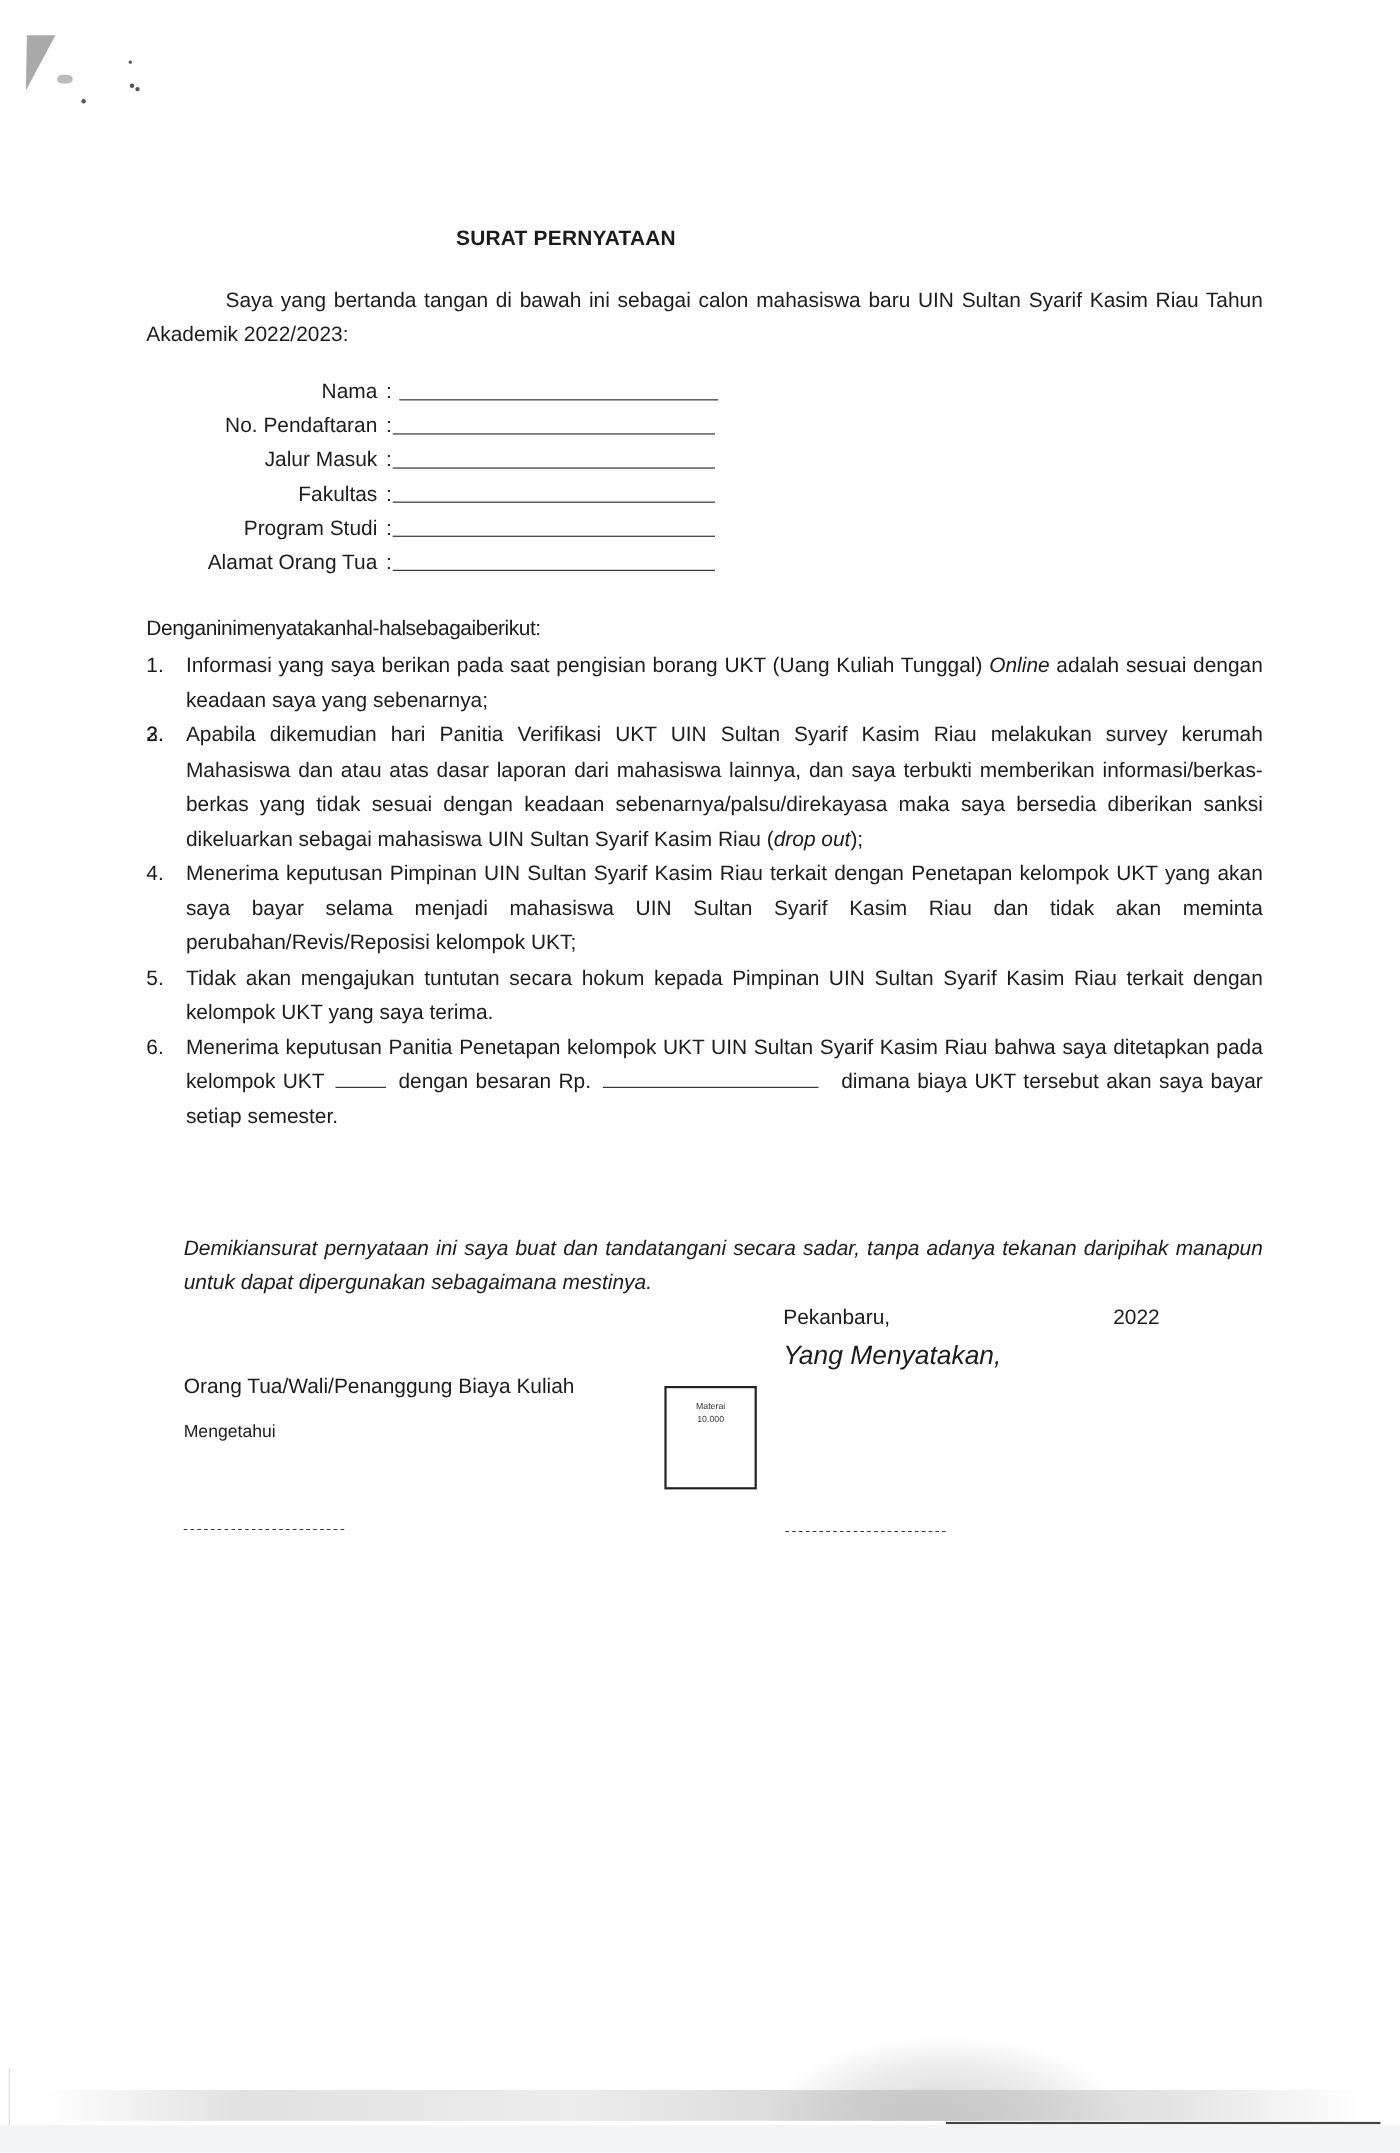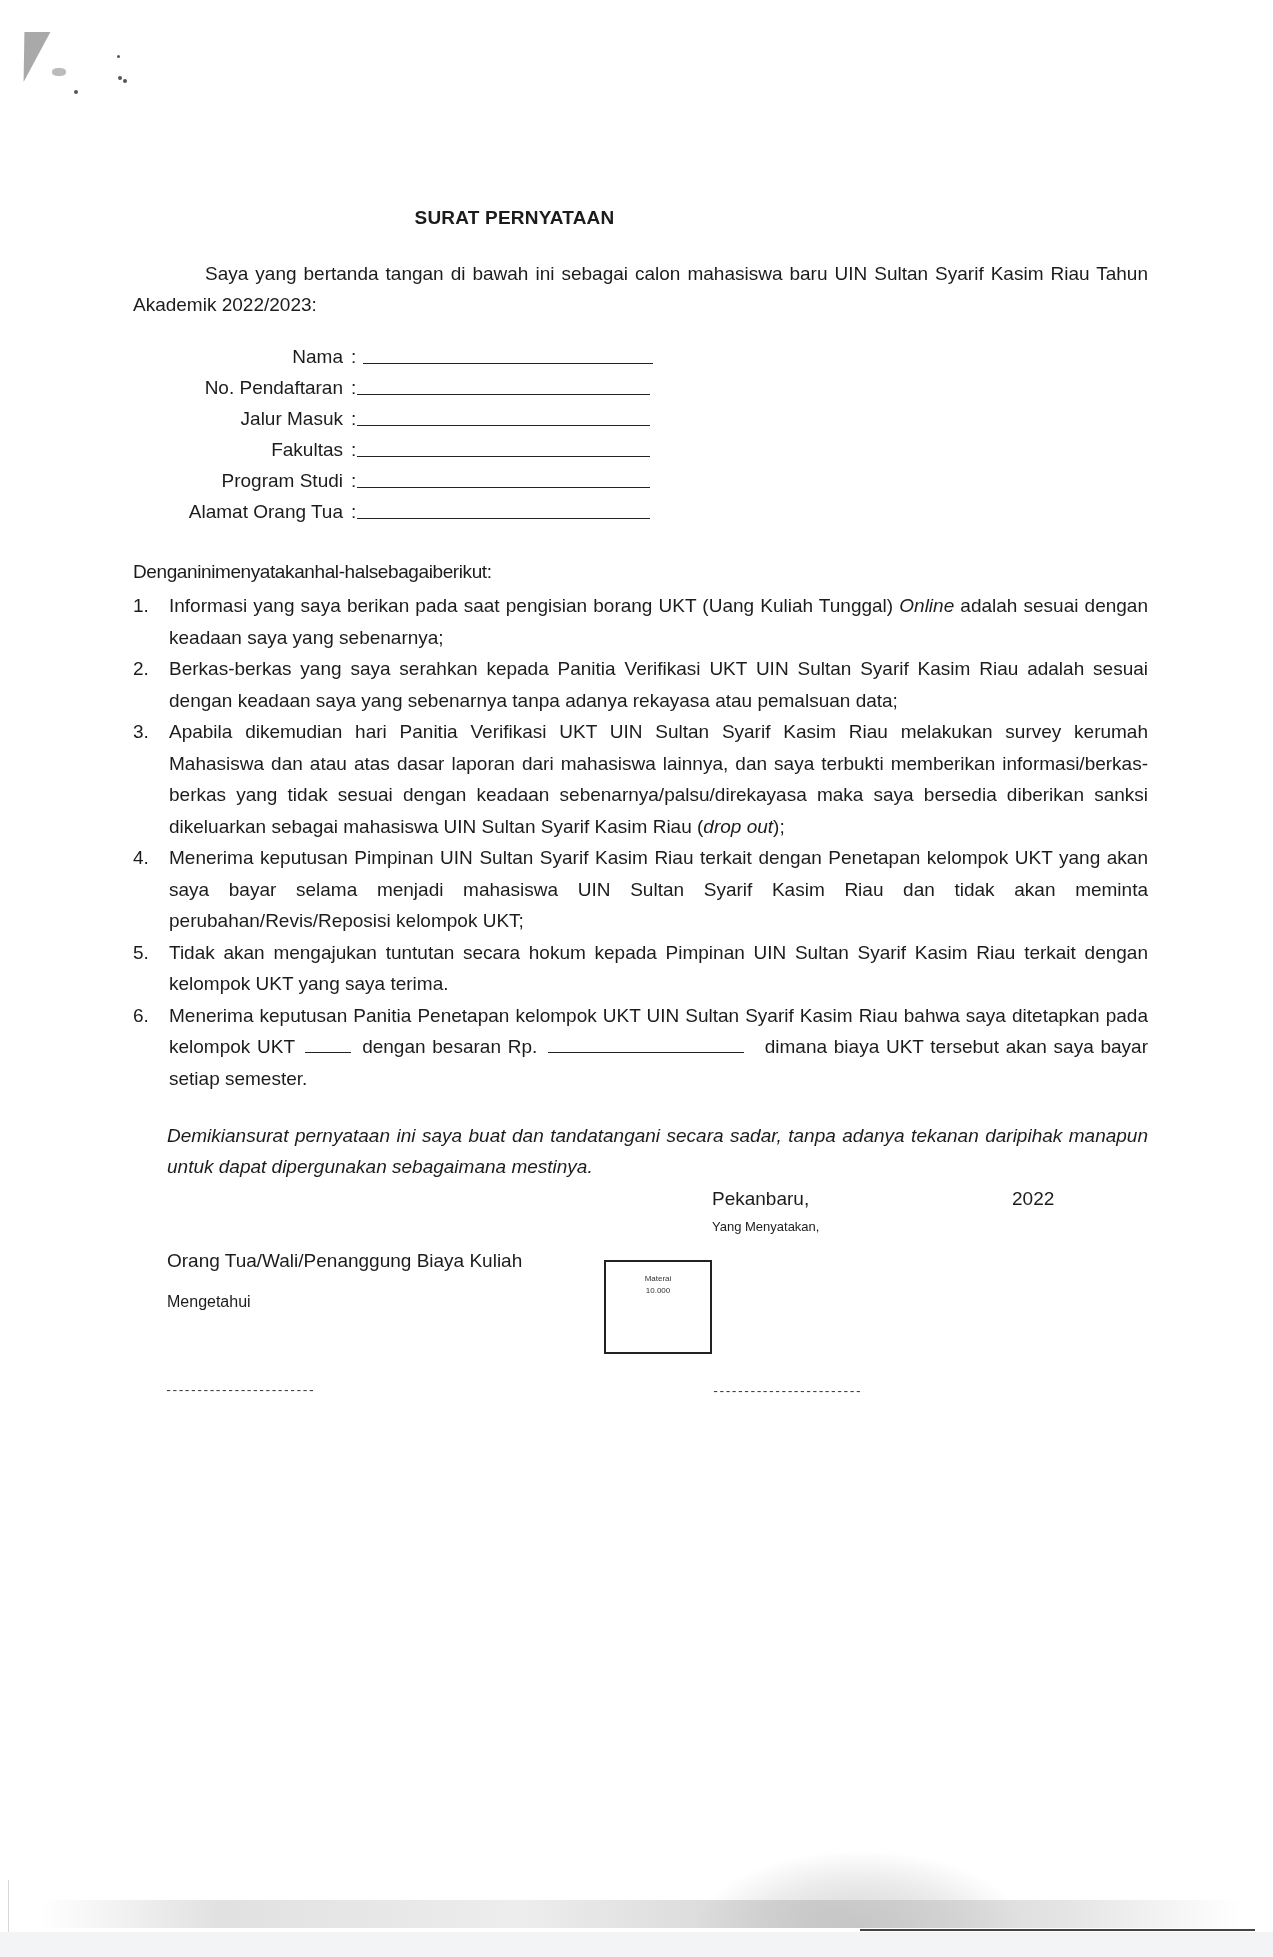--- a/index.html
+++ b/index.html
@@ -47,25 +47,25 @@
   .item { position: relative; padding-left: 36px; line-height: 31.5px; text-align: justify; font-size: 19px; }
   .item .num { position: absolute; left: 0; top: 0; }
   .blank-short { display: inline-block; width: 46px; border-bottom: 1.5px solid #222; height: 16px; vertical-align: baseline; margin: 0 4px; }
   .blank-long { display: inline-block; width: 196px; border-bottom: 1.5px solid #222; height: 16px; vertical-align: baseline; margin: 0 14px 0 4px; }
 
   .closing { position: absolute; left: 167px; top: 1120px; width: 981px; line-height: 31px; text-align: justify; font-size: 19px; font-style: italic; }
 
   .sig-place { position: absolute; left: 712px; top: 1188px; font-size: 19px; }
   .sig-year { position: absolute; left: 1012px; top: 1188px; font-size: 19px; }
   .sig-left-1 { position: absolute; left: 167px; top: 1268px; font-size: 16px; margin-top: 25px; }
-  .sig-right-1 { position: absolute; left: 712px; top: 1219px; font-size: 13px; }
+  .sig-right-1 { position: absolute; left: 712px; top: 1219px; font-size: 24px; font-style: italic; }
   .sig-left-2 { position: absolute; left: 167px; top: 1250px; font-size: 19px; }
 
   .stamp {
-    position: absolute; left: 604px; top: 1260px; width: 108px; height: 94px;
+    position: absolute; left: 604px; top: 1260px; width: 84px; height: 94px;
     border: 2px solid #222; box-sizing: border-box; text-align: center;
   }
   .stamp .s1 { font-size: 8px; margin-top: 12px; color: #333; }
   .stamp .s2 { font-size: 8px; margin-top: 3px; color: #333; }
 
   .sig-dash { position: absolute; font-family: "Liberation Mono", monospace; font-size: 12px; letter-spacing: -1px; color: #333; }
 
   .bottom-noise {
     position: absolute; left: 40px; top: 1900px; width: 1200px; height: 28px;
     background: linear-gradient(90deg, rgba(200,200,200,0) 0%, rgba(200,200,200,.55) 15%, rgba(210,210,210,.4) 40%, rgba(190,190,190,.7) 65%, rgba(200,200,200,.5) 85%, rgba(200,200,200,0) 100%);
@@ -127,21 +127,20 @@
 
 <div class="lead">Denganinimenyatakanhal-halsebagaiberikut:</div>
 
 <div class="list">
   <div class="item">
     <span class="num">1.</span>
     <span>Informasi yang saya berikan pada saat pengisian borang UKT (Uang Kuliah Tunggal) </span><i>Online</i><span> adalah sesuai dengan keadaan saya yang sebenarnya;</span>
   </div>
   <div class="item">
     <span class="num">2.</span>
-    <span>Berkas-berkas yang  saya  serahkan kepada Panitia Verifikasi UKT UIN Sultan Syarif Kasim Riau adalah sesuai dengan keadaan saya yang sebenarnya tanpa adanya rekayasa atau pemalsuan data;</span>
   </div>
   <div class="item">
     <span class="num">3.</span>
     <span>Apabila dikemudian hari Panitia Verifikasi UKT UIN Sultan Syarif Kasim Riau melakukan survey kerumah Mahasiswa dan atau atas dasar laporan dari mahasiswa lainnya, dan saya terbukti memberikan informasi/berkas-berkas yang tidak sesuai dengan keadaan sebenarnya/palsu/direkayasa maka saya bersedia diberikan sanksi dikeluarkan sebagai mahasiswa UIN Sultan Syarif Kasim Riau (</span><i>drop out</i><span>);</span>
   </div>
   <div class="item">
     <span class="num">4.</span>
     <span>Menerima keputusan Pimpinan UIN Sultan Syarif Kasim Riau terkait dengan Penetapan kelompok UKT yang akan saya bayar selama menjadi mahasiswa UIN Sultan Syarif Kasim Riau dan tidak akan meminta perubahan/Revis/Reposisi kelompok UKT;</span>
   </div>
   <div class="item">

